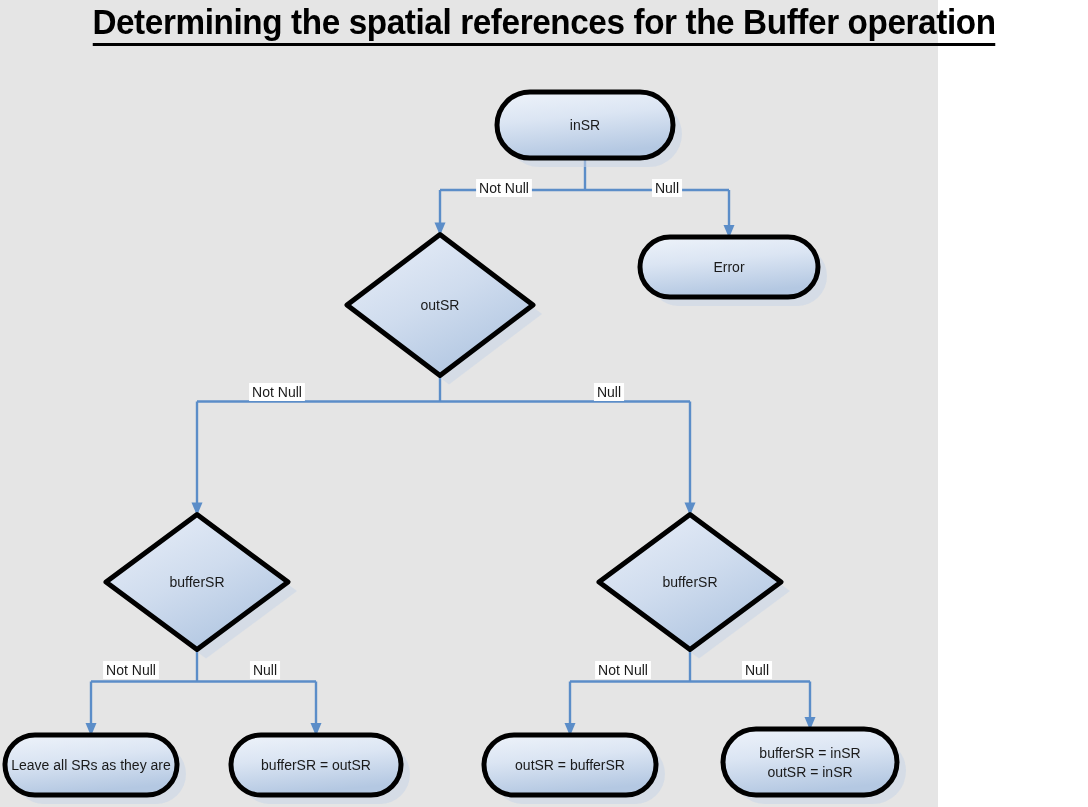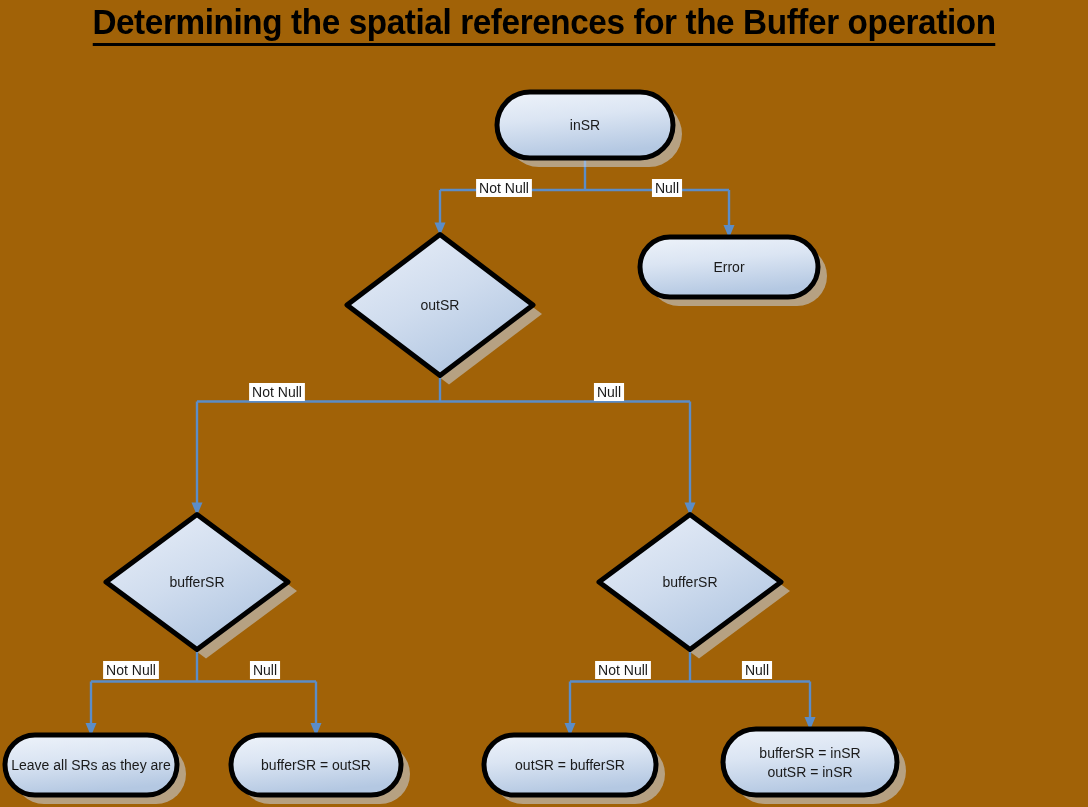--- a/index.html
+++ b/index.html
@@ -8,23 +8,23 @@
     background: #ffffff;
   }
   body {
     width: 1088px;
     height: 807px;
     overflow: hidden;
     font-family: "Liberation Sans", sans-serif;
   }
   #page {
     position: relative;
-    width: 1088px;
+    width: 938px;
     height: 807px;
-    background: #a16207;
+    background: #e5e5e5;
   }
   #title {
     position: absolute;
     left: 0;
     top: 2px;
     width: 1088px;
     text-align: center;
     font-family: "Liberation Sans", sans-serif;
     font-size: 35px;
     font-weight: bold;

